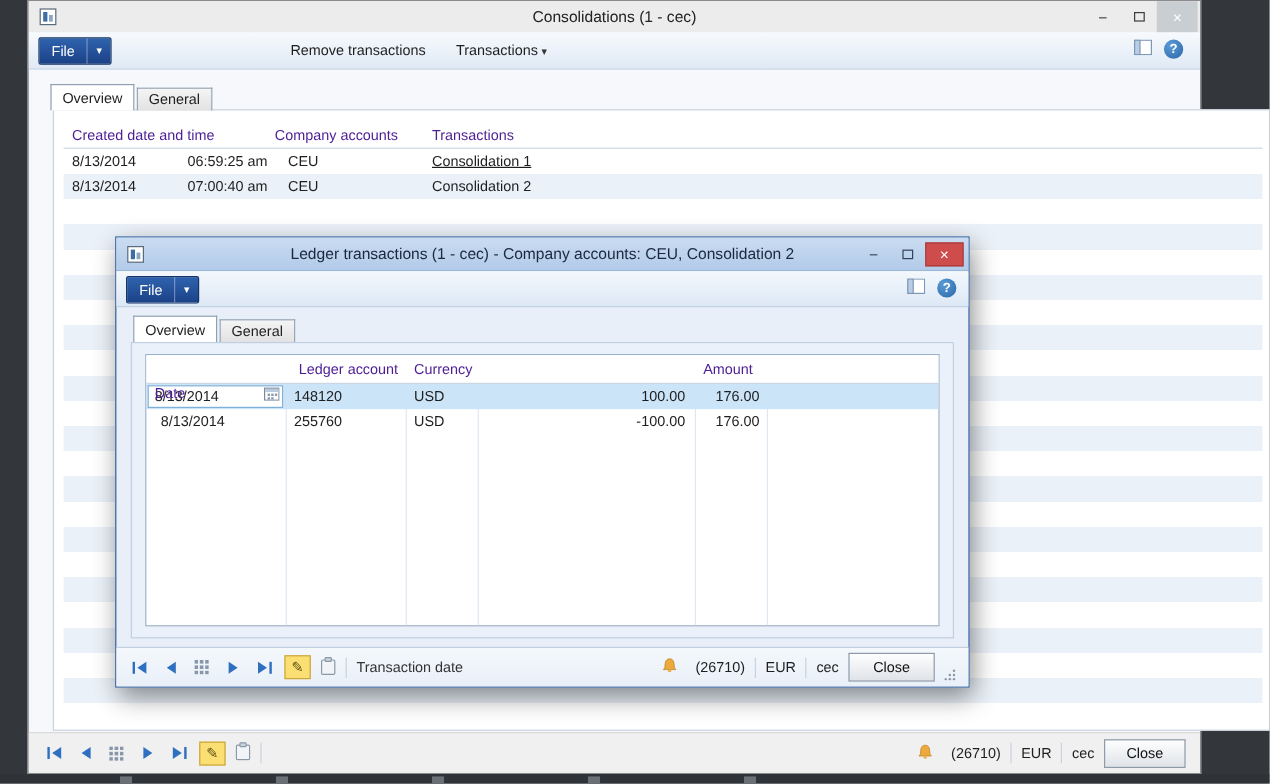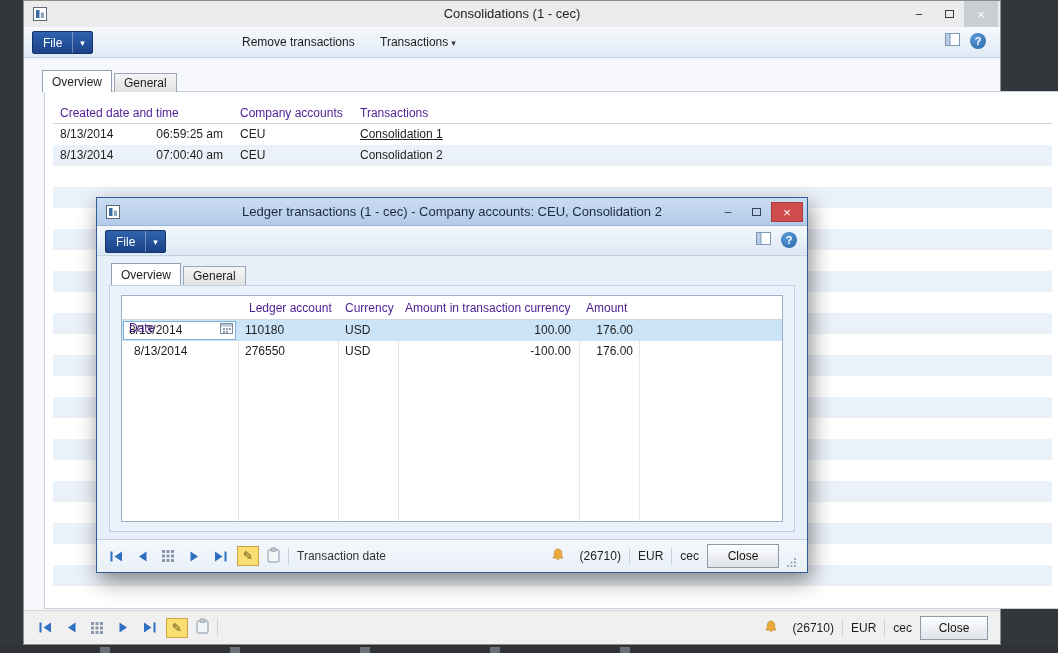--- a/index.html
+++ b/index.html
@@ -142,21 +142,21 @@
       <div class="tab">General</div>
     </div>
 
     <div id="main-panel">
       <div id="main-grid">
         <div class="vl" style="left:180px;"></div>
         <div class="vl" style="left:300px;"></div>
         <div class="vl" style="left:543px;"></div>
         <div class="gridheader">
           <div class="hcell" style="left:0;width:180px;">Created date and time</div>
-          <div class="hcell" style="left:180px;width:120px;">Company accounts</div>
+          <div class="hcell" style="left:169px;width:120px;">Company accounts</div>
           <div class="hcell" style="left:300px;width:243px;">Transactions</div>
         </div>
         <div id="main-rows">
           <div class="grow" style="top:0;">
             <span class="gc" style="left:0;width:180px;display:flex;justify-content:space-between;padding:0 10px 0 7px;">
               <span>8/13/2014</span>
               <span>06:59:25 am</span>
             </span>
             <span class="gc" style="left:180px;width:120px;padding-left:7px;">CEU</span>
             <span class="gc" style="left:300px;width:243px;padding-left:7px;text-decoration:underline;">Consolidation 1</span>
@@ -278,45 +278,44 @@
       <div id="child-gridbox">
         <div class="vl" style="left:116px;"></div>
         <div class="vl" style="left:216px;"></div>
         <div class="vl" style="left:276px;"></div>
         <div class="vl" style="left:457px;"></div>
         <div class="vl" style="left:517px;"></div>
         <div class="gridheader" style="height:24px;">
           <div class="hcell hcell-c" style="left:0;width:116px;margin-top:20px;">Date</div>
           <div class="hcell hcell-c" style="left:120px;width:100px;">Ledger account</div>
           <div class="hcell hcell-c" style="left:216px;width:60px;">Currency</div>
-          <div class="hcell hcell-c" style="left:276px;width:181px;">Amount in transaction currency</div>
           <div class="hcell hcell-c" style="left:457px;width:60px;">Amount</div>
         </div>
         <div id="child-rows">
           <div class="grow selrow" style="top:0;">
             <span class="datecell">
               <span>8/13/2014</span>
               <span><svg width="13" height="12">
                     <rect x="0.5" y="1.5" width="12" height="10" fill="#fff" stroke="#7a8aa0"></rect>
                     <rect x="1" y="2" width="11" height="2.6" fill="#b9c8dc"></rect>
                     <rect x="3" y="6" width="2" height="2" fill="#8b9cb1"></rect>
                     <rect x="6" y="6" width="2" height="2" fill="#8b9cb1"></rect>
                     <rect x="9" y="6" width="2" height="2" fill="#8b9cb1"></rect>
                     <rect x="3" y="9" width="2" height="2" fill="#8b9cb1"></rect>
                     <rect x="6" y="9" width="2" height="2" fill="#8b9cb1"></rect>
                   </svg></span>
             </span>
-            <span class="gc" style="left:116px;width:100px;padding-left:7px;">110180</span>
+            <span class="gc" style="left:116px;width:100px;padding-left:7px;">148120</span>
             <span class="gc" style="left:216px;width:60px;padding-left:7px;">USD</span>
             <span class="gc" style="left:276px;width:181px;text-align:right;padding-right:8px;">100.00</span>
             <span class="gc" style="left:457px;width:60px;text-align:right;padding-right:6px;">176.00</span>
           </div>
           <div class="grow" style="top:21px;">
             <span class="gc" style="left:0;width:116px;padding-left:12px;">8/13/2014</span>
-            <span class="gc" style="left:116px;width:100px;padding-left:7px;">276550</span>
+            <span class="gc" style="left:116px;width:100px;padding-left:7px;">255760</span>
             <span class="gc" style="left:216px;width:60px;padding-left:7px;">USD</span>
             <span class="gc" style="left:276px;width:181px;text-align:right;padding-right:8px;">-100.00</span>
             <span class="gc" style="left:457px;width:60px;text-align:right;padding-right:6px;">176.00</span>
           </div>
         </div>
       </div>
     </div>
 
     <div class="statusbar" id="child-status">
       <span class="navbtn nav-blue">

